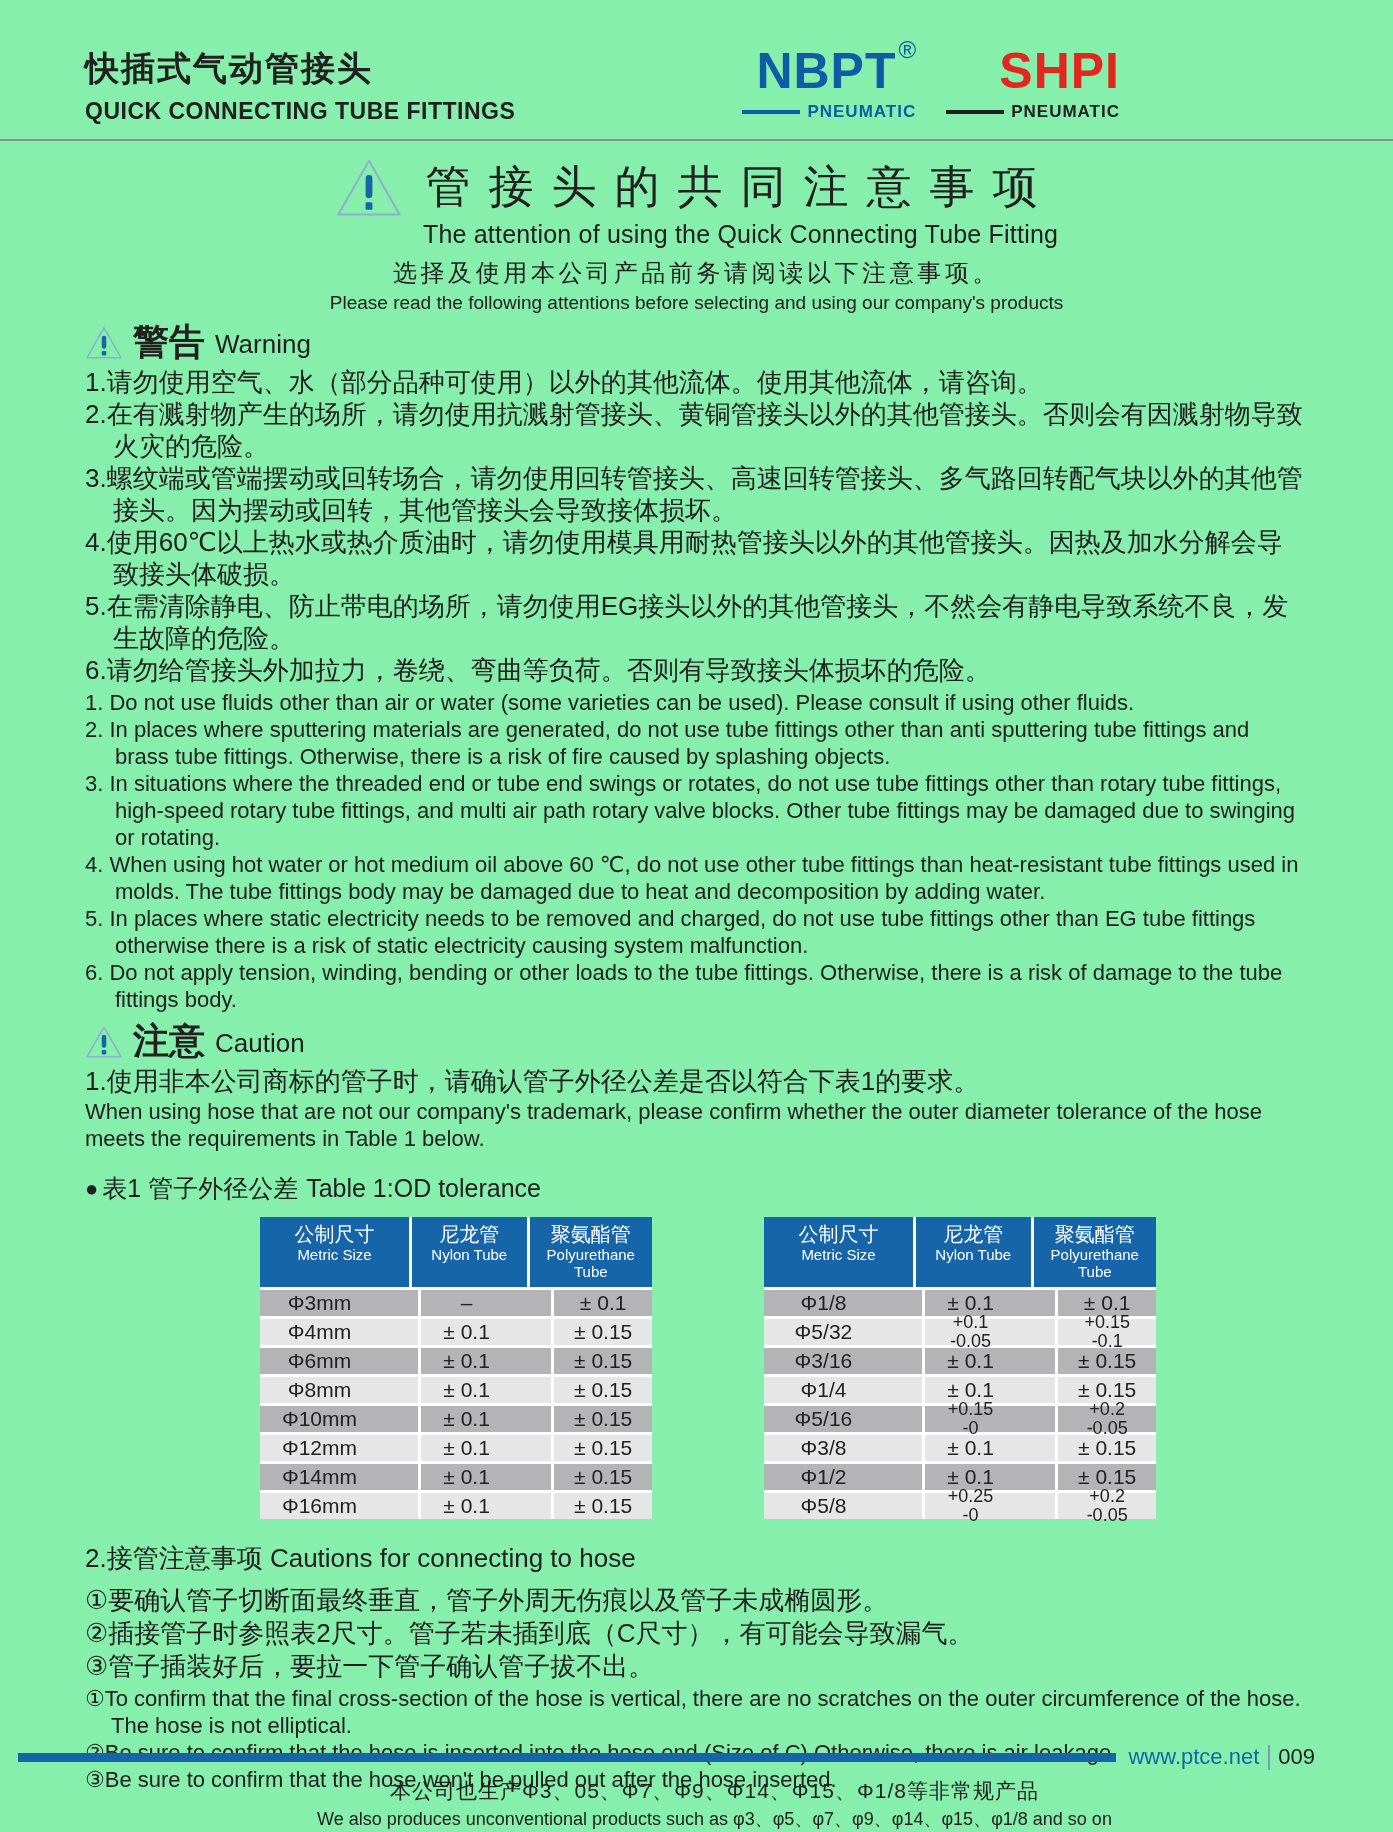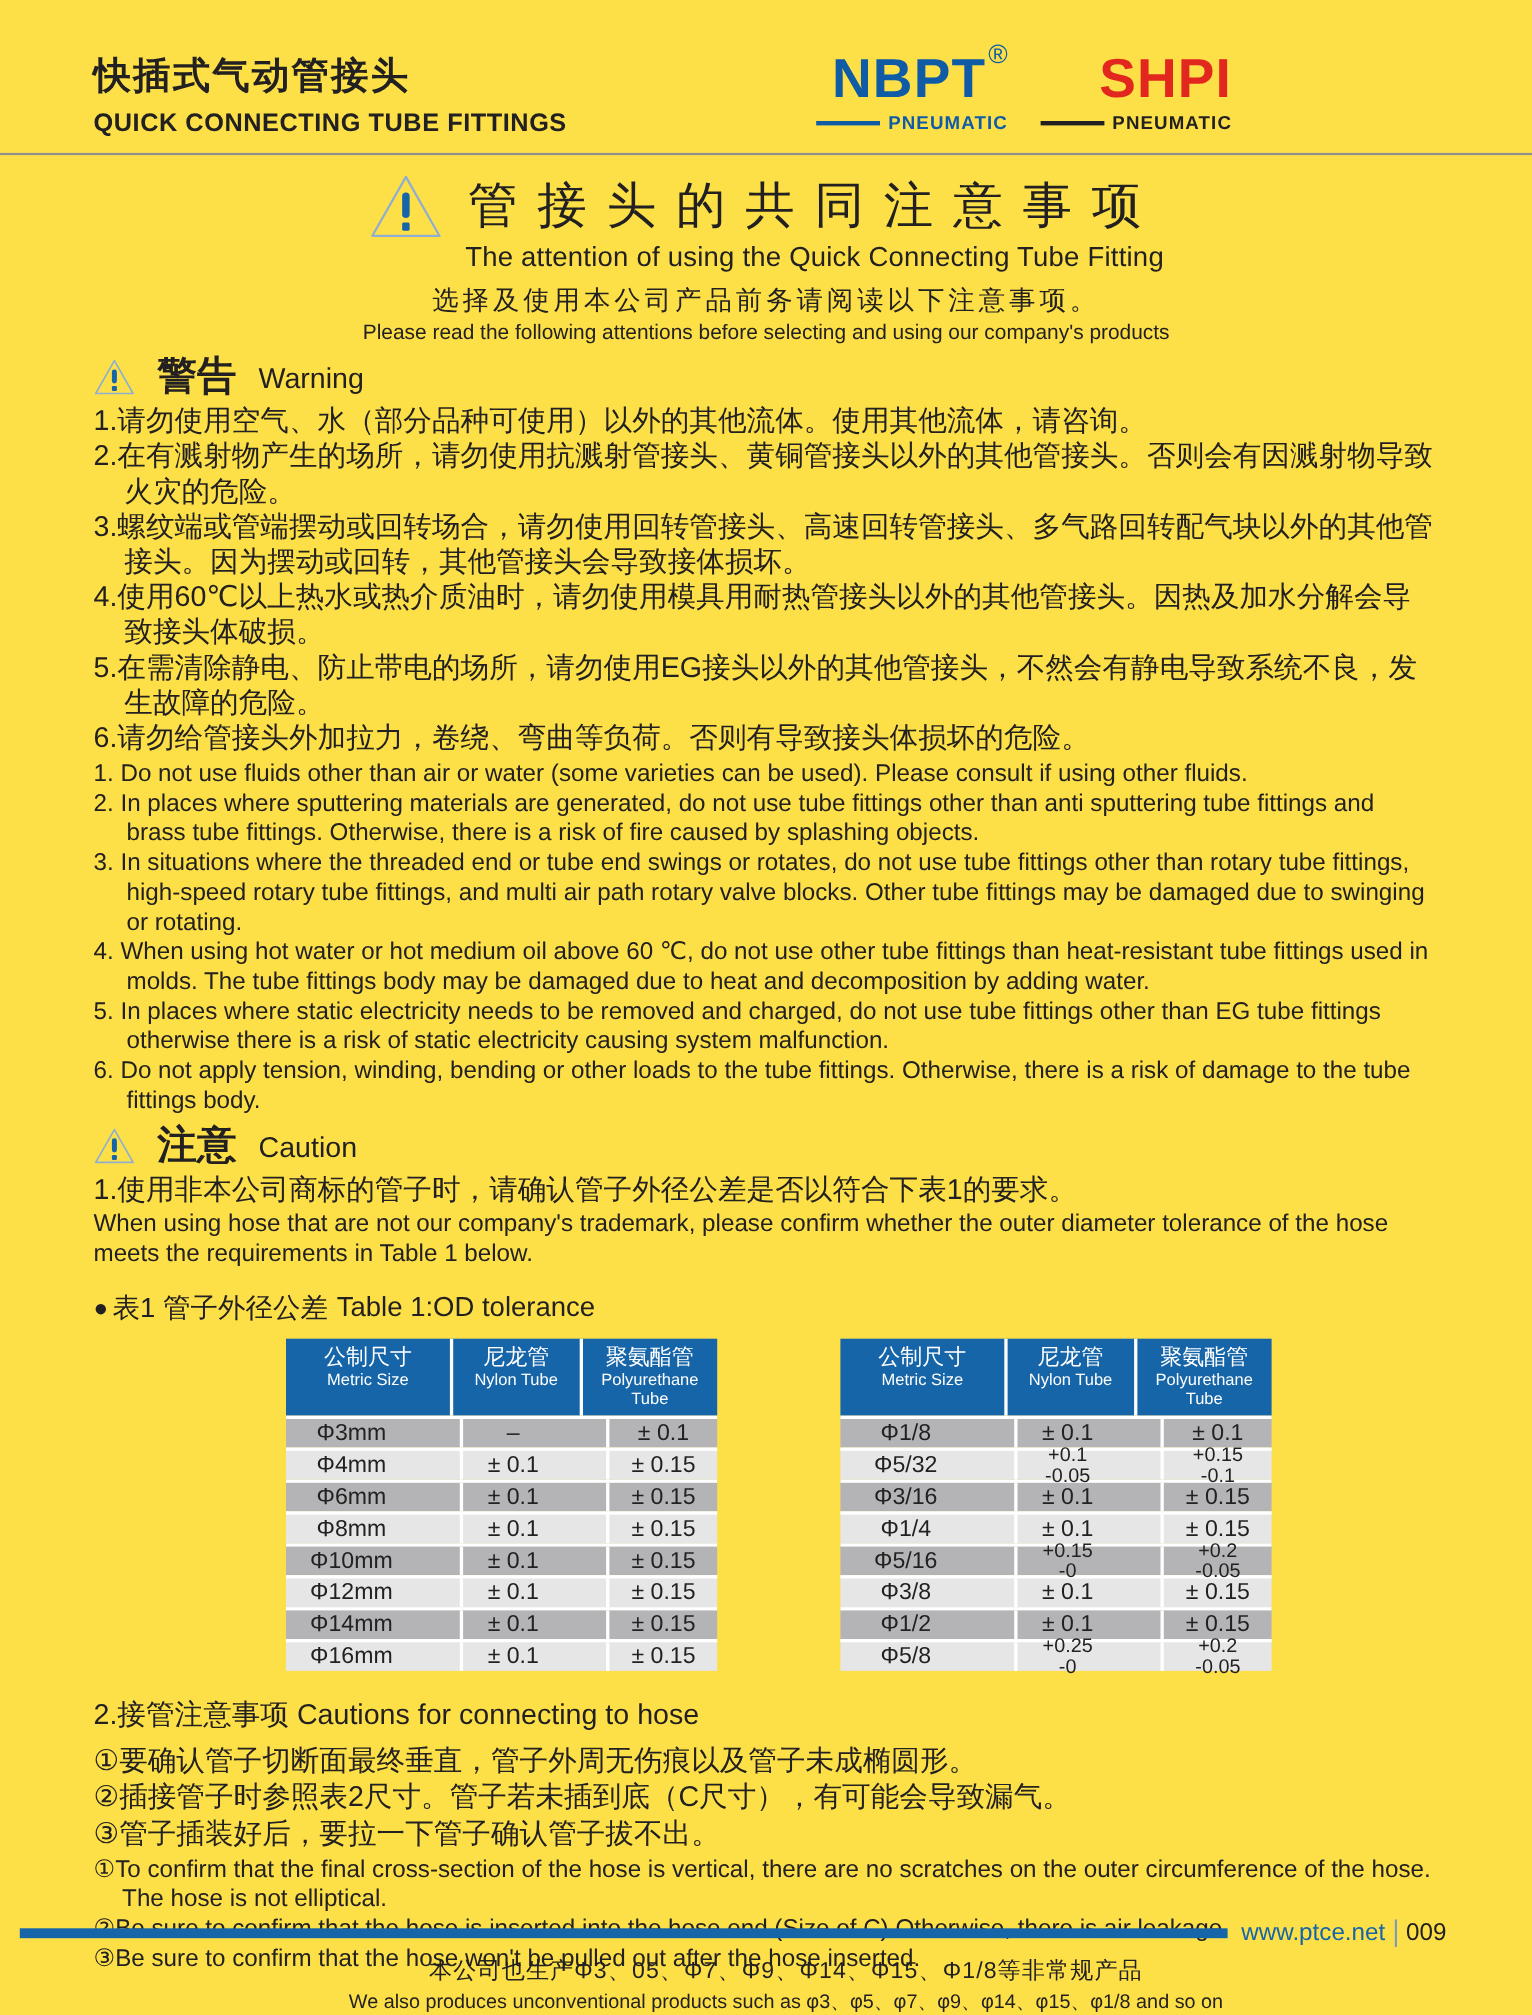--- a/index.html
+++ b/index.html
@@ -1,18 +1,18 @@
 <!DOCTYPE html>
 <html><head>
 <meta charset="utf-8">
 <style>
   * { box-sizing: border-box; margin: 0; padding: 0; }
   html,body { background:#ffffff; }
   body { font-family: "Liberation Sans", "DejaVu Sans", sans-serif; color:#232021; }
-  .page { position:relative; width:1393px; height:1832px; background:#fde047; overflow:hidden; }
+  .page { position:relative; width:1393px; height:1832px; background:#86efac; overflow:hidden; }
 
   
   .header { display:flex; justify-content:space-between; align-items:flex-start; padding:46px 85px 0 85px; }
   .title-zh { font-size:34px; font-weight:bold; letter-spacing:2px; }
   .title-en { font-size:23px; font-weight:bold; margin-top:6px; letter-spacing:0.5px; }
   .logos { display:flex; gap:30px; margin-right:188px; }
   .logo { display:flex; flex-direction:column; align-items:flex-end; }
   .logo-row { display:flex; align-items:flex-start; }
   .logo-name { font-size:50px; font-weight:bold; letter-spacing:1px; line-height:1; }
   .nbpt .logo-name { color:#0f5ba6; }
@@ -29,21 +29,21 @@
   
   .main-title { display:flex; justify-content:center; align-items:flex-start; gap:20px; margin-top:16px; }
   .tri { display:block; }
   .mt-col { text-align:center; }
   .mt-zh { font-size:45px; letter-spacing:0.40em; white-space:nowrap; }
   .mt-en { font-size:25px; margin-top:3px; letter-spacing:0.2px; }
   .note-zh { text-align:center; font-size:24px; letter-spacing:0.15em; margin-top:8px; }
   .note-en { text-align:center; font-size:19px; margin-top:3px; }
 
   
-  .sec-head { display:flex; align-items:flex-end; gap:20px; margin:10px 0 6px 0; }
+  .sec-head { display:flex; align-items:flex-end; gap:10px; margin:10px 0 6px 0; }
   .sec-head .zh { font-size:36px; font-weight:bold; line-height:1; }
   .sec-head .en { font-size:26px; line-height:1; padding-bottom:3px; }
 
   
   .list-zh { font-size:26px; line-height:32px; }
   .list-zh .li { padding-left:28px; text-indent:-28px; }
   .list-en { font-size:22px; line-height:27px; margin-top:3px; }
   .list-en .li { padding-left:30px; text-indent:-30px; }
 
   .caution-zh { font-size:26px; line-height:33px; margin-top:2px; }

